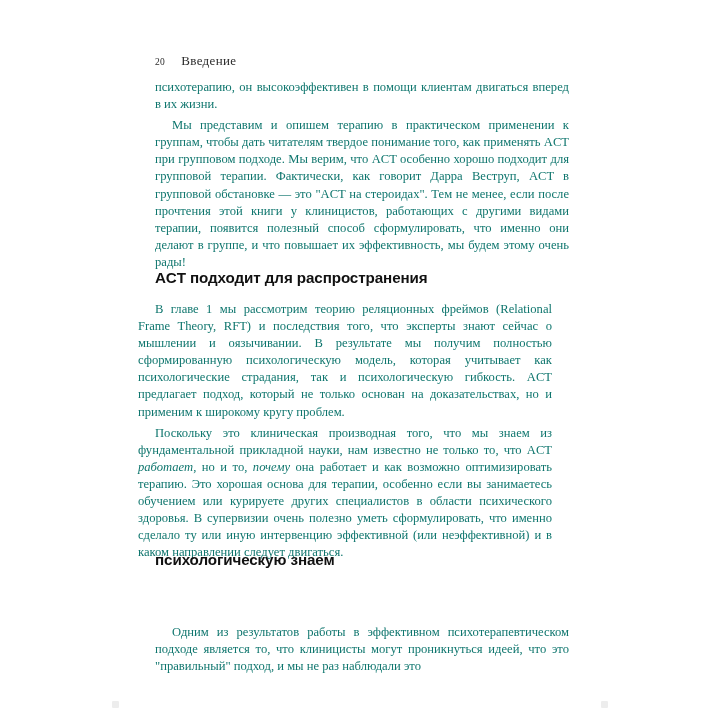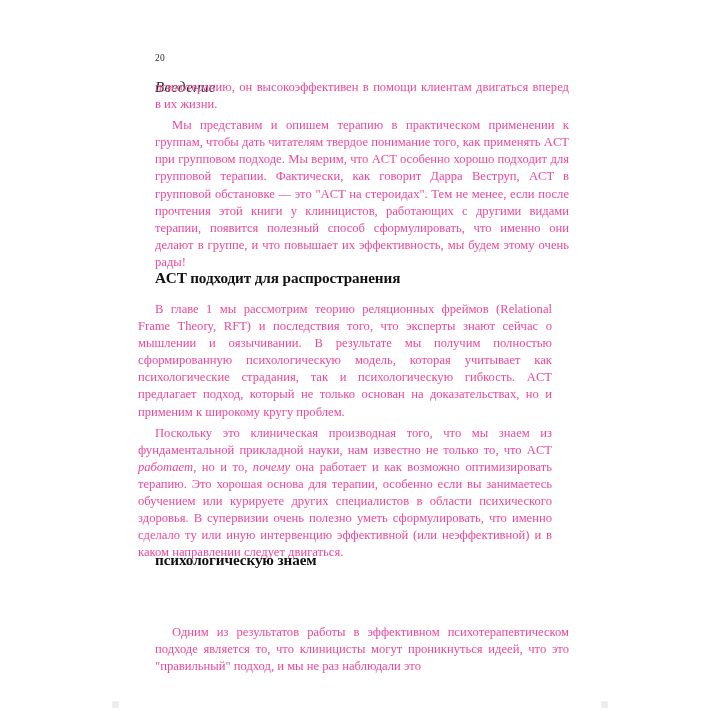--- a/index.html
+++ b/index.html
@@ -31,56 +31,54 @@
     left: 155px;
     top: 53px;
     width: 414px;
     display: flex;
     align-items: baseline;
     gap: 16px;
     font-family: "Liberation Serif", "DejaVu Serif", serif;
     font-size: 9.5px;
     letter-spacing: 0.35px;
     color: #2a2a2a;
-    flex-direction: column;
   }
   .folio {
     font-size: 9.5px;
     color: #2a2a2a;
   }
   .head-title {
-    font-size: 15px;
+    font-size: 13px;
     color: #2a2a2a;
-    font-style: italic;
   }
 
   p.body-par {
     margin: 0;
     font-size: 12.6px;
     line-height: 17.1px;
     text-align: justify;
     text-justify: inter-word;
     hyphens: manual;
-    color: #ec4899;
+    color: #0f766e;
     text-indent: 0;
   }
   p.body-par.indented {
     text-indent: 17px;
   }
   p.body-par + p.body-par {
     margin-top: 4px;
   }
 
   em, .ital {
   }
 
   
   h2.section-heading {
     margin: 0;
-    font-family: Liberation Serif, serif;
+    font-family: Liberation Sans, sans-serif;
     font-weight: bold;
     font-size: 15.2px;
     line-height: 20px;
     letter-spacing: -0.1px;
     color: #111111;
     text-align: left;
   }
   .heading-block-1 {
     position: absolute;
     left: 155px;

